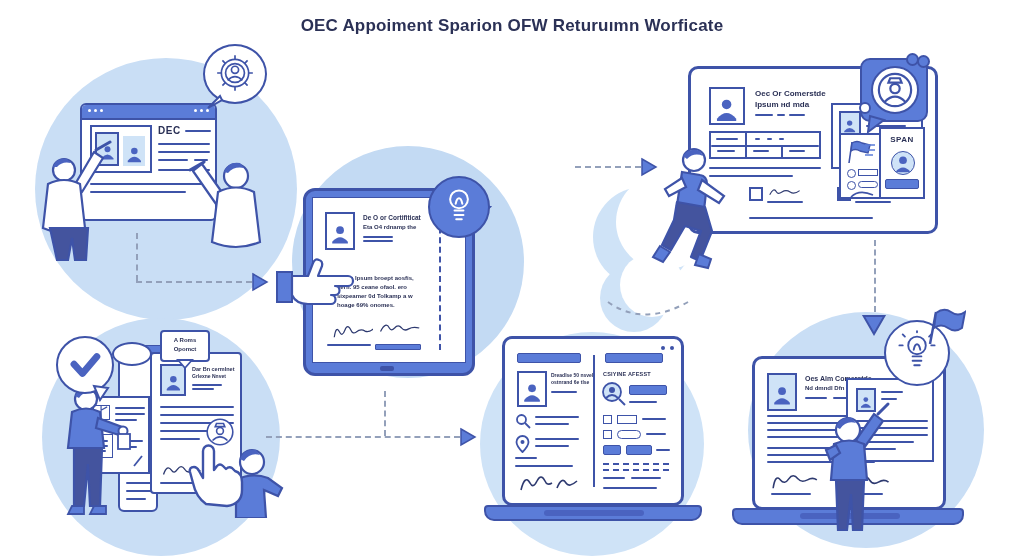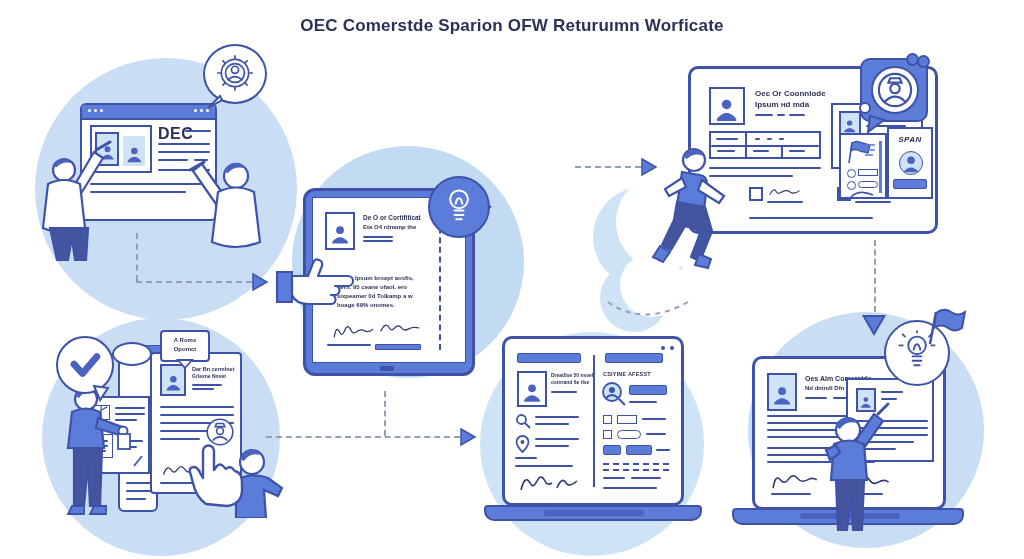--- a/index.html
+++ b/index.html
@@ -39,21 +39,21 @@
 
   <svg class="abs" style="left:588px;top:182px;" width="115" height="155" viewBox="0 0 115 155">
     <circle cx="55" cy="55" r="50" fill="#cfe3f7"></circle>
       <circle cx="76" cy="40" r="48" fill="#ffffff"></circle>
     <circle cx="46" cy="116" r="34" fill="#cfe3f7"></circle>
       <circle cx="64" cy="103" r="32" fill="#ffffff"></circle>
     <path d="M20,120 Q55,145 100,120" fill="none" stroke="#93a0ba" stroke-width="2" stroke-dasharray="5 5"></path>
   </svg>
 
   <div class="t" style="left:0;top:16px;width:1024px;text-align:center;font-size:17px;letter-spacing:.2px;">
-    <span>OEC Comerstde Sparion OFW Returuımn Worficate</span><br>
+    <span>OEC Appoiment Sparion OFW Returuımn Worficate</span><br>
   </div>
 
   <div class="dashV" style="left:136px;top:233px;height:48px;"></div>
   <div class="dashH" style="left:136px;top:281px;width:116px;"></div>
   <svg class="tri" style="left:250px;top:272px;" viewBox="0 0 20 20">
       <path d="M3,2 L17,10 L3,18 Z" fill="#5b7cd8" stroke="#3e53a8" stroke-width="1.5"></path>
     </svg>
 
   <div class="dashH" style="left:575px;top:166px;width:66px;"></div>
   <svg class="tri" style="left:639px;top:157px;" viewBox="0 0 20 20">
@@ -86,21 +86,21 @@
             <path d="M3.5,21 Q12,11 20.5,21 L20.5,23 L3.5,23 Z" fill="#4a63c0"></path>
           </svg>
       </div>
       <div class="photo" style="left:31px;top:9px;width:22px;height:30px;border:none;">
         <svg viewBox="0 0 24 24">
             <circle cx="12" cy="8.5" r="4.2" fill="#4a63c0"></circle>
             <path d="M3.5,21 Q12,11 20.5,21 L20.5,23 L3.5,23 Z" fill="#4a63c0"></path>
           </svg>
       </div>
     </div>
-    <span class="t" style="left:76px;top:20px;font-size:16px;letter-spacing:.5px;">DEC</span>
+    <span class="t" style="left:76px;top:20px;font-size:10px;letter-spacing:.5px;">DEC</span>
     <div class="ln" style="left:103px;top:25px;width:26px;"></div>
     <div class="ln" style="left:76px;top:38px;width:52px;"></div>
     <div class="ln" style="left:76px;top:46px;width:52px;"></div>
     <div class="ln" style="left:76px;top:54px;width:30px;"></div>
     <div class="ln" style="left:112px;top:54px;width:14px;"></div>
     <div class="ln" style="left:76px;top:64px;width:52px;"></div>
     <div class="ln" style="left:8px;top:78px;width:120px;"></div>
     <div class="ln" style="left:8px;top:86px;width:96px;"></div>
   </div>
 
@@ -186,21 +186,21 @@
       <path d="M4,16 L6,2 L18,4 Z" fill="#fff" stroke="#3e53a8" stroke-width="2"></path>
     </svg>
 
   <div class="bx" style="left:688px;top:66px;width:250px;height:168px;border-width:3.5px;border-radius:10px;z-index:3;">
     <div class="photo" style="left:18px;top:18px;width:36px;height:38px;background:#fff;">
       <svg viewBox="0 0 24 24">
           <circle cx="12" cy="8.5" r="4.2" fill="#4a63c0"></circle>
           <path d="M3.5,21 Q12,11 20.5,21 L20.5,23 L3.5,23 Z" fill="#4a63c0"></path>
         </svg>
     </div>
-    <span class="t" style="left:64px;top:20px;font-size:8px;">Oec Or Coonnlode</span>
+    <span class="t" style="left:64px;top:20px;font-size:8px;">Oec Or Comerstde</span>
     <span class="t" style="left:64px;top:31px;font-size:8px;">Ipsum нd mda</span>
     <div class="ln" style="left:64px;top:45px;width:18px;"></div>
     <div class="ln" style="left:86px;top:45px;width:8px;"></div>
     <div class="ln" style="left:98px;top:45px;width:16px;"></div>
     <div class="bx" style="left:18px;top:62px;width:112px;height:28px;">
       <div class="ln" style="left:0;top:12px;width:108px;height:1.5px;"></div>
       <div class="abs" style="left:34px;top:0;width:1.5px;height:12px;background:#3e53a8;"></div>
       <div class="abs" style="left:34px;top:13px;width:1.5px;height:11px;background:#3e53a8;"></div>
       <div class="abs" style="left:70px;top:13px;width:1.5px;height:11px;background:#3e53a8;"></div>
       <div class="ln" style="left:5px;top:5px;width:22px;"></div>
@@ -247,21 +247,21 @@
       </svg>
       <div class="dot" style="left:6px;top:34px;width:7px;height:7px;border:1.5px solid #3e53a8;"></div>
       <div class="bx" style="left:17px;top:34px;width:20px;height:7px;border-width:1.5px;"></div>
       <div class="dot" style="left:6px;top:46px;width:7px;height:7px;border:1.5px solid #3e53a8;"></div>
       <div class="bx" style="left:17px;top:46px;width:20px;height:7px;border-width:1.5px;border-radius:4px;"></div>
       <svg class="abs" style="left:8px;top:54px;" width="26" height="12" viewBox="0 0 26 12">
           <path d="M2,8 q8,-8 22,-2" stroke="#3e53a8" stroke-width="1.6" fill="none"></path>
         </svg>
       <div class="abs" style="right:3px;top:6px;width:3px;height:52px;background:#5b7cd8;"></div>
     </div>
-    <div class="bx" style="left:196px;top:58px;width:46px;height:72px;font-style:italic;">
+    <div class="bx" style="left:188px;top:58px;width:46px;height:72px;">
       <span class="t" style="left:0;top:6px;width:42px;text-align:center;font-size:8px;letter-spacing:.5px;">SPAN</span>
       <div class="dot" style="left:10px;top:22px;width:22px;height:22px;background:#cfe3f7;border:1.8px solid #3e53a8;overflow:hidden;">
         <svg viewBox="0 0 24 24" style="width:100%;height:100%;">
             <circle cx="12" cy="9" r="4.2" fill="#4a63c0"></circle>
             <path d="M3.5,22 Q12,12 20.5,22 Z" fill="#4a63c0"></path>
           </svg>
       </div>
       <div class="blueRect" style="left:4px;top:50px;width:34px;height:10px;"></div>
     </div>
   </div>

